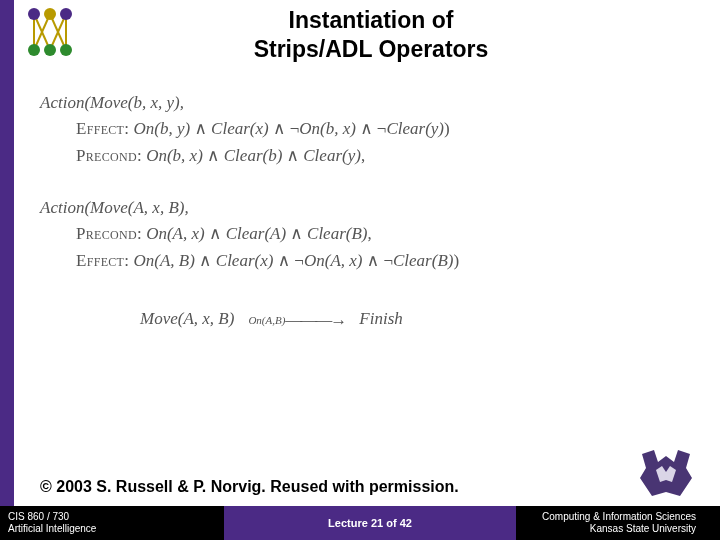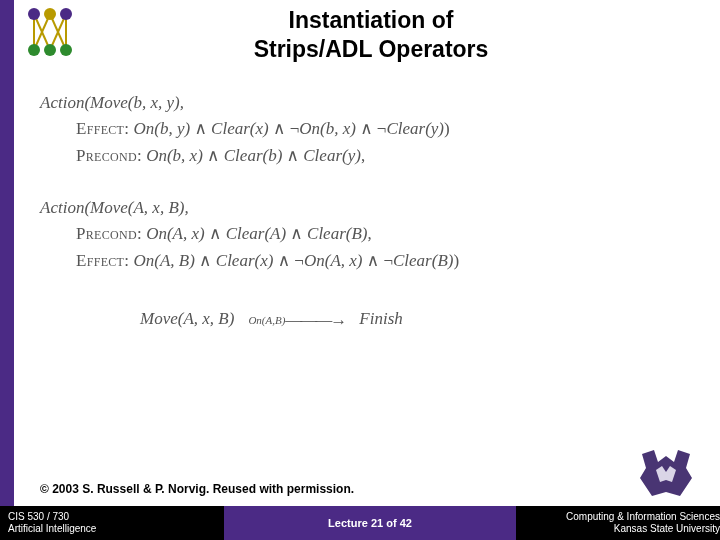--- a/index.html
+++ b/index.html
@@ -66,21 +66,21 @@
     flex-direction: row;
     align-items: center;
     line-height: 1;
   }
   .arrowtop { font-size: 11px; margin-bottom: -2px; }
   .arrowline { font-size: 17px; letter-spacing: -2px; }
   .credit {
     position: absolute;
     left: 40px;
     bottom: 44px;
-    font-size: 12px;
+    font-size: 16px;
     font-weight: bold;
     color: #000;
   }
   .footer {
     position: absolute;
     left: 0; bottom: 0;
     width: 720px;
     height: 34px;
     background: #000;
     color: #fff;
@@ -101,21 +101,21 @@
     display: flex;
     align-items: center;
     justify-content: center;
     margin: 0 4px;
     font-size: 11px;
     font-weight: bold;
   }
   .footer-right {
     width: 200px;
     text-align: right;
-    padding-right: 0;
+    padding-right: 24px;
     line-height: 1.25;
   }
   .wildcat {
     position: absolute;
     right: 24px;
     bottom: 40px;
     width: 60px;
     height: 52px;
     opacity: 0.92;
   }
@@ -173,21 +173,21 @@
 
 <div class="credit">© 2003 S. Russell &amp; P. Norvig.  Reused with permission.</div>
 
 <svg class="wildcat" viewBox="0 0 60 52">
   <path fill="#3a2468" d="M6 6 L18 2 L22 14 L30 8 L38 14 L42 2 L54 6 L50 20 L56 30 L44 48 L30 44 L16 48 L4 30 L10 20 Z"></path>
   <path fill="#d7d2e6" d="M20 22 L26 18 L30 24 L34 18 L40 22 L36 34 L30 32 L24 34 Z"></path>
 </svg>
 
 <div class="footer">
   <div class="footer-left">
-    <div>CIS 530 / 730</div>
+    <div>CIS 860 / 730</div>
     <div>Artificial Intelligence</div>
   </div>
   <div class="footer-center">
     <span>Lecture 21 of 42</span>
   </div>
   <div class="footer-right">
     <div>Computing &amp; Information Sciences</div>
     <div>Kansas State University</div>
   </div>
 </div>

